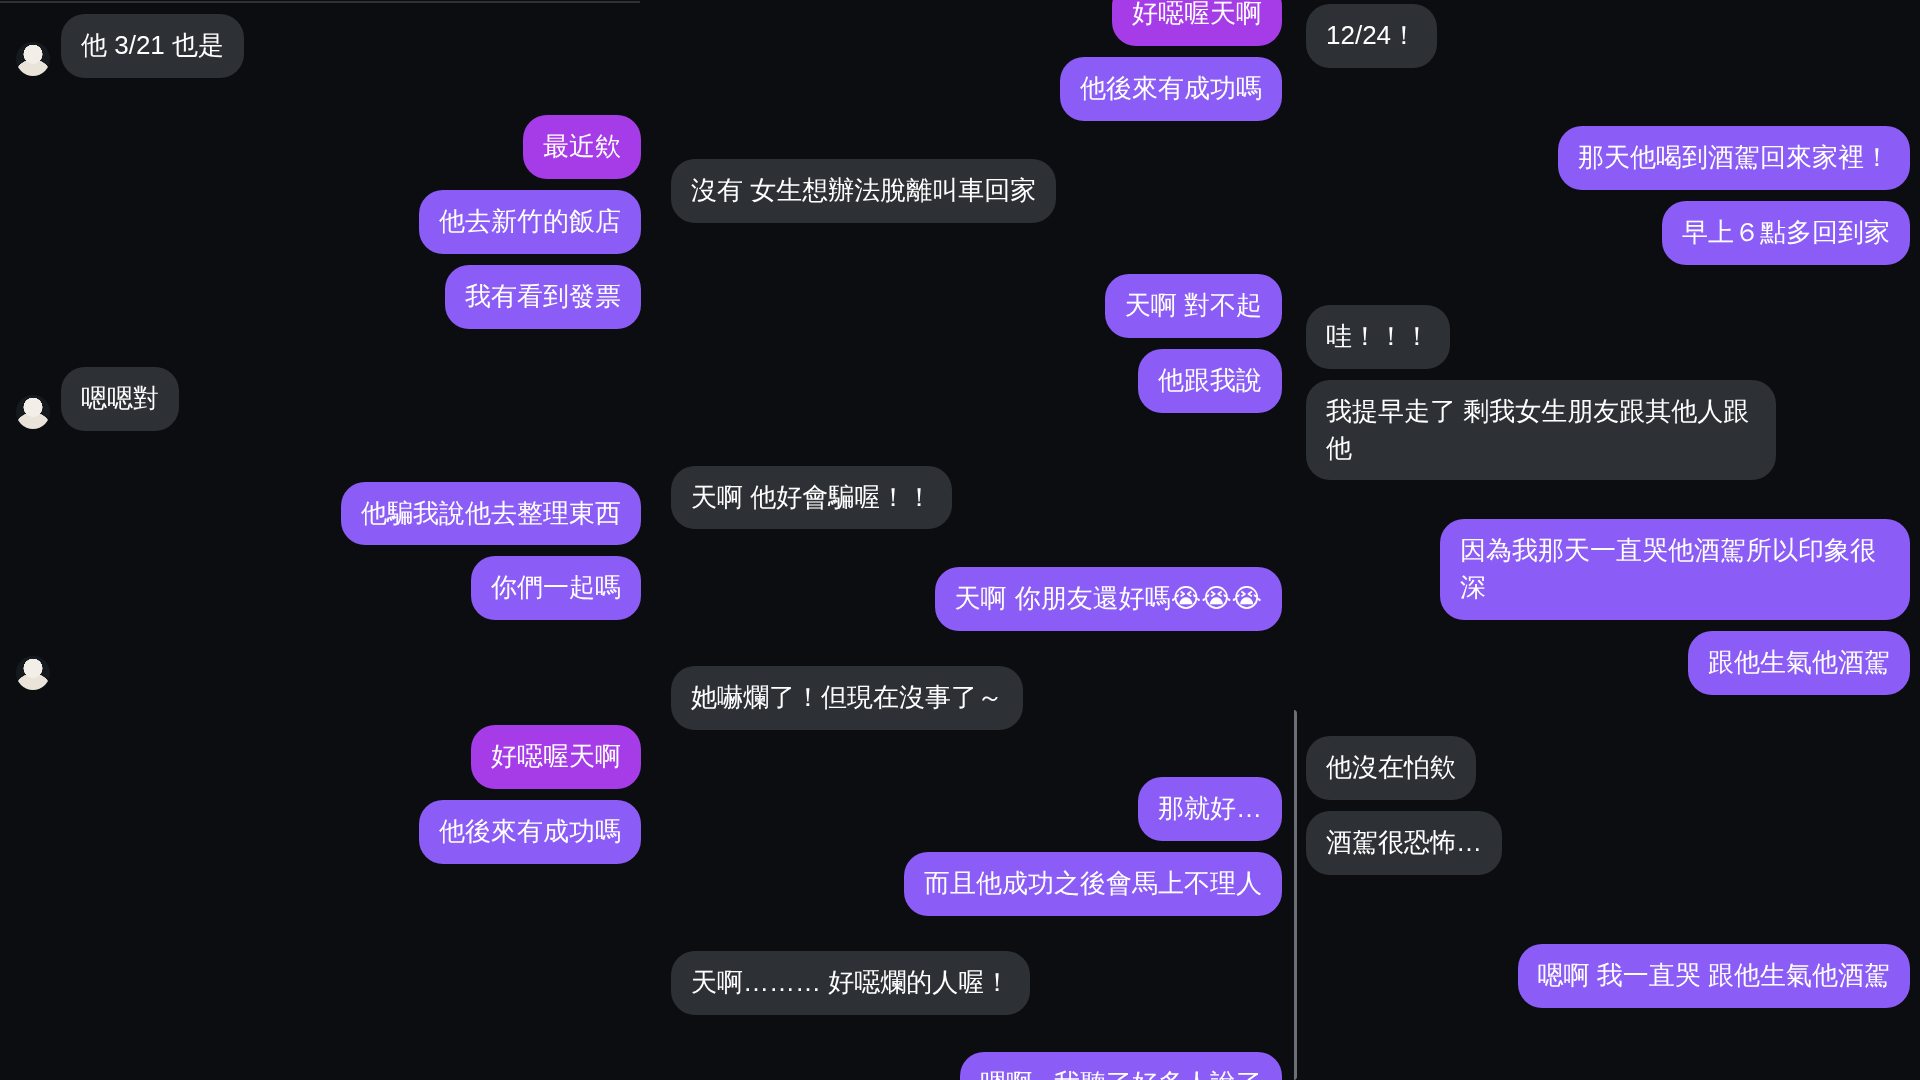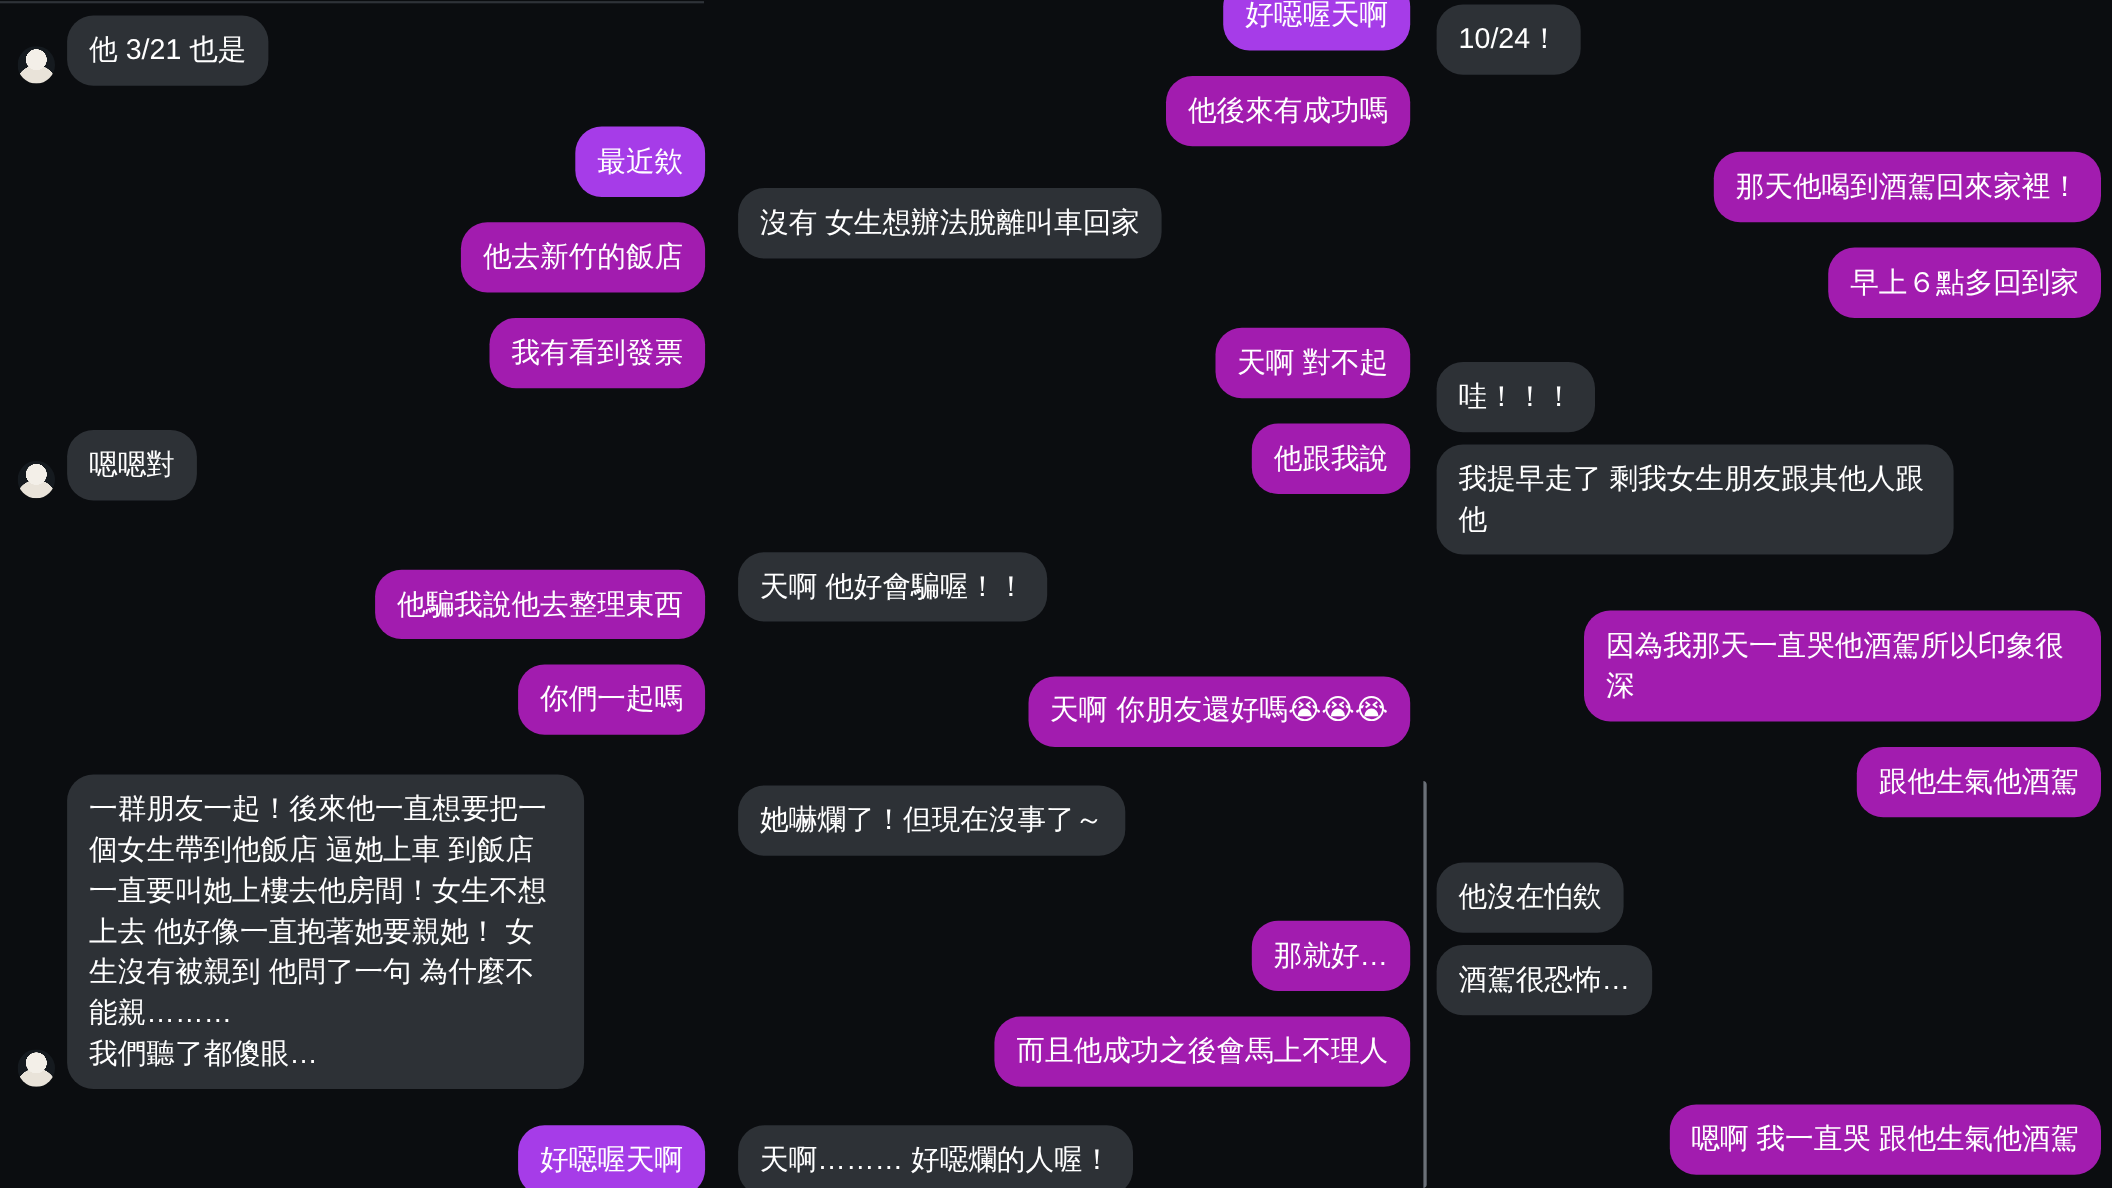--- a/index.html
+++ b/index.html
@@ -80,22 +80,21 @@
     box-sizing:border-box;
   }
   .bubble.in{
     background:#2d3136;
     border-bottom-left-radius:24px;
   }
   .bubble.out{
     background:#a63ce8;
   }
   .bubble.out.blue{
-    background:#a21caf;
-    margin-top:12px;
+    background:#8b5cf6;
   }
   .bubble.wide{max-width:470px;}
 
   
   .clip-top{margin-top:-18px;}
   .emoji{font-family:"DejaVu Sans",sans-serif;}
 </style>
 </head>
 <body>
 
@@ -136,22 +135,20 @@
       <div class="bubble out blue">他騙我說他去整理東西</div>
     </div>
     <div class="msg-row out">
       <div class="bubble out blue">你們一起嗎</div>
     </div>
 
     <div style="height:25px"></div>
 
     <div class="msg-row in">
       <div class="avatar"></div>
-      <div class="bubble in wide">一群朋友一起！後來他一直想要把一個女生帶到他飯店 逼她上車 到飯店一直要叫她上樓去他房間！女生不想上去 他好像一直抱著她要親她！ 女生沒有被親到 他問了一句 為什麼不能親………
-我們聽了都傻眼…</div>
     </div>
 
     <div style="height:22px"></div>
 
     <div class="msg-row out">
       <div class="bubble out">好噁喔天啊</div>
     </div>
     <div class="msg-row out">
       <div class="bubble out blue">他後來有成功嗎</div>
     </div>
@@ -222,21 +219,21 @@
       <div class="bubble out blue">嗯啊...我聽了好多人說了</div>
     </div>
   </div>
 
   <div class="column col-right">
     <div class="col-divider" style="left:-4px;top:710px;bottom:0;"></div>
 
     <div style="height:4px"></div>
 
     <div class="msg-row in">
-      <div class="bubble in">10/24！</div>
+      <div class="bubble in">12/24！</div>
     </div>
 
     <div style="height:47px"></div>
 
     <div class="msg-row out">
       <div class="bubble out blue wide">那天他喝到酒駕回來家裡！</div>
     </div>
     <div class="msg-row out">
       <div class="bubble out blue">早上６點多回到家</div>
     </div>

